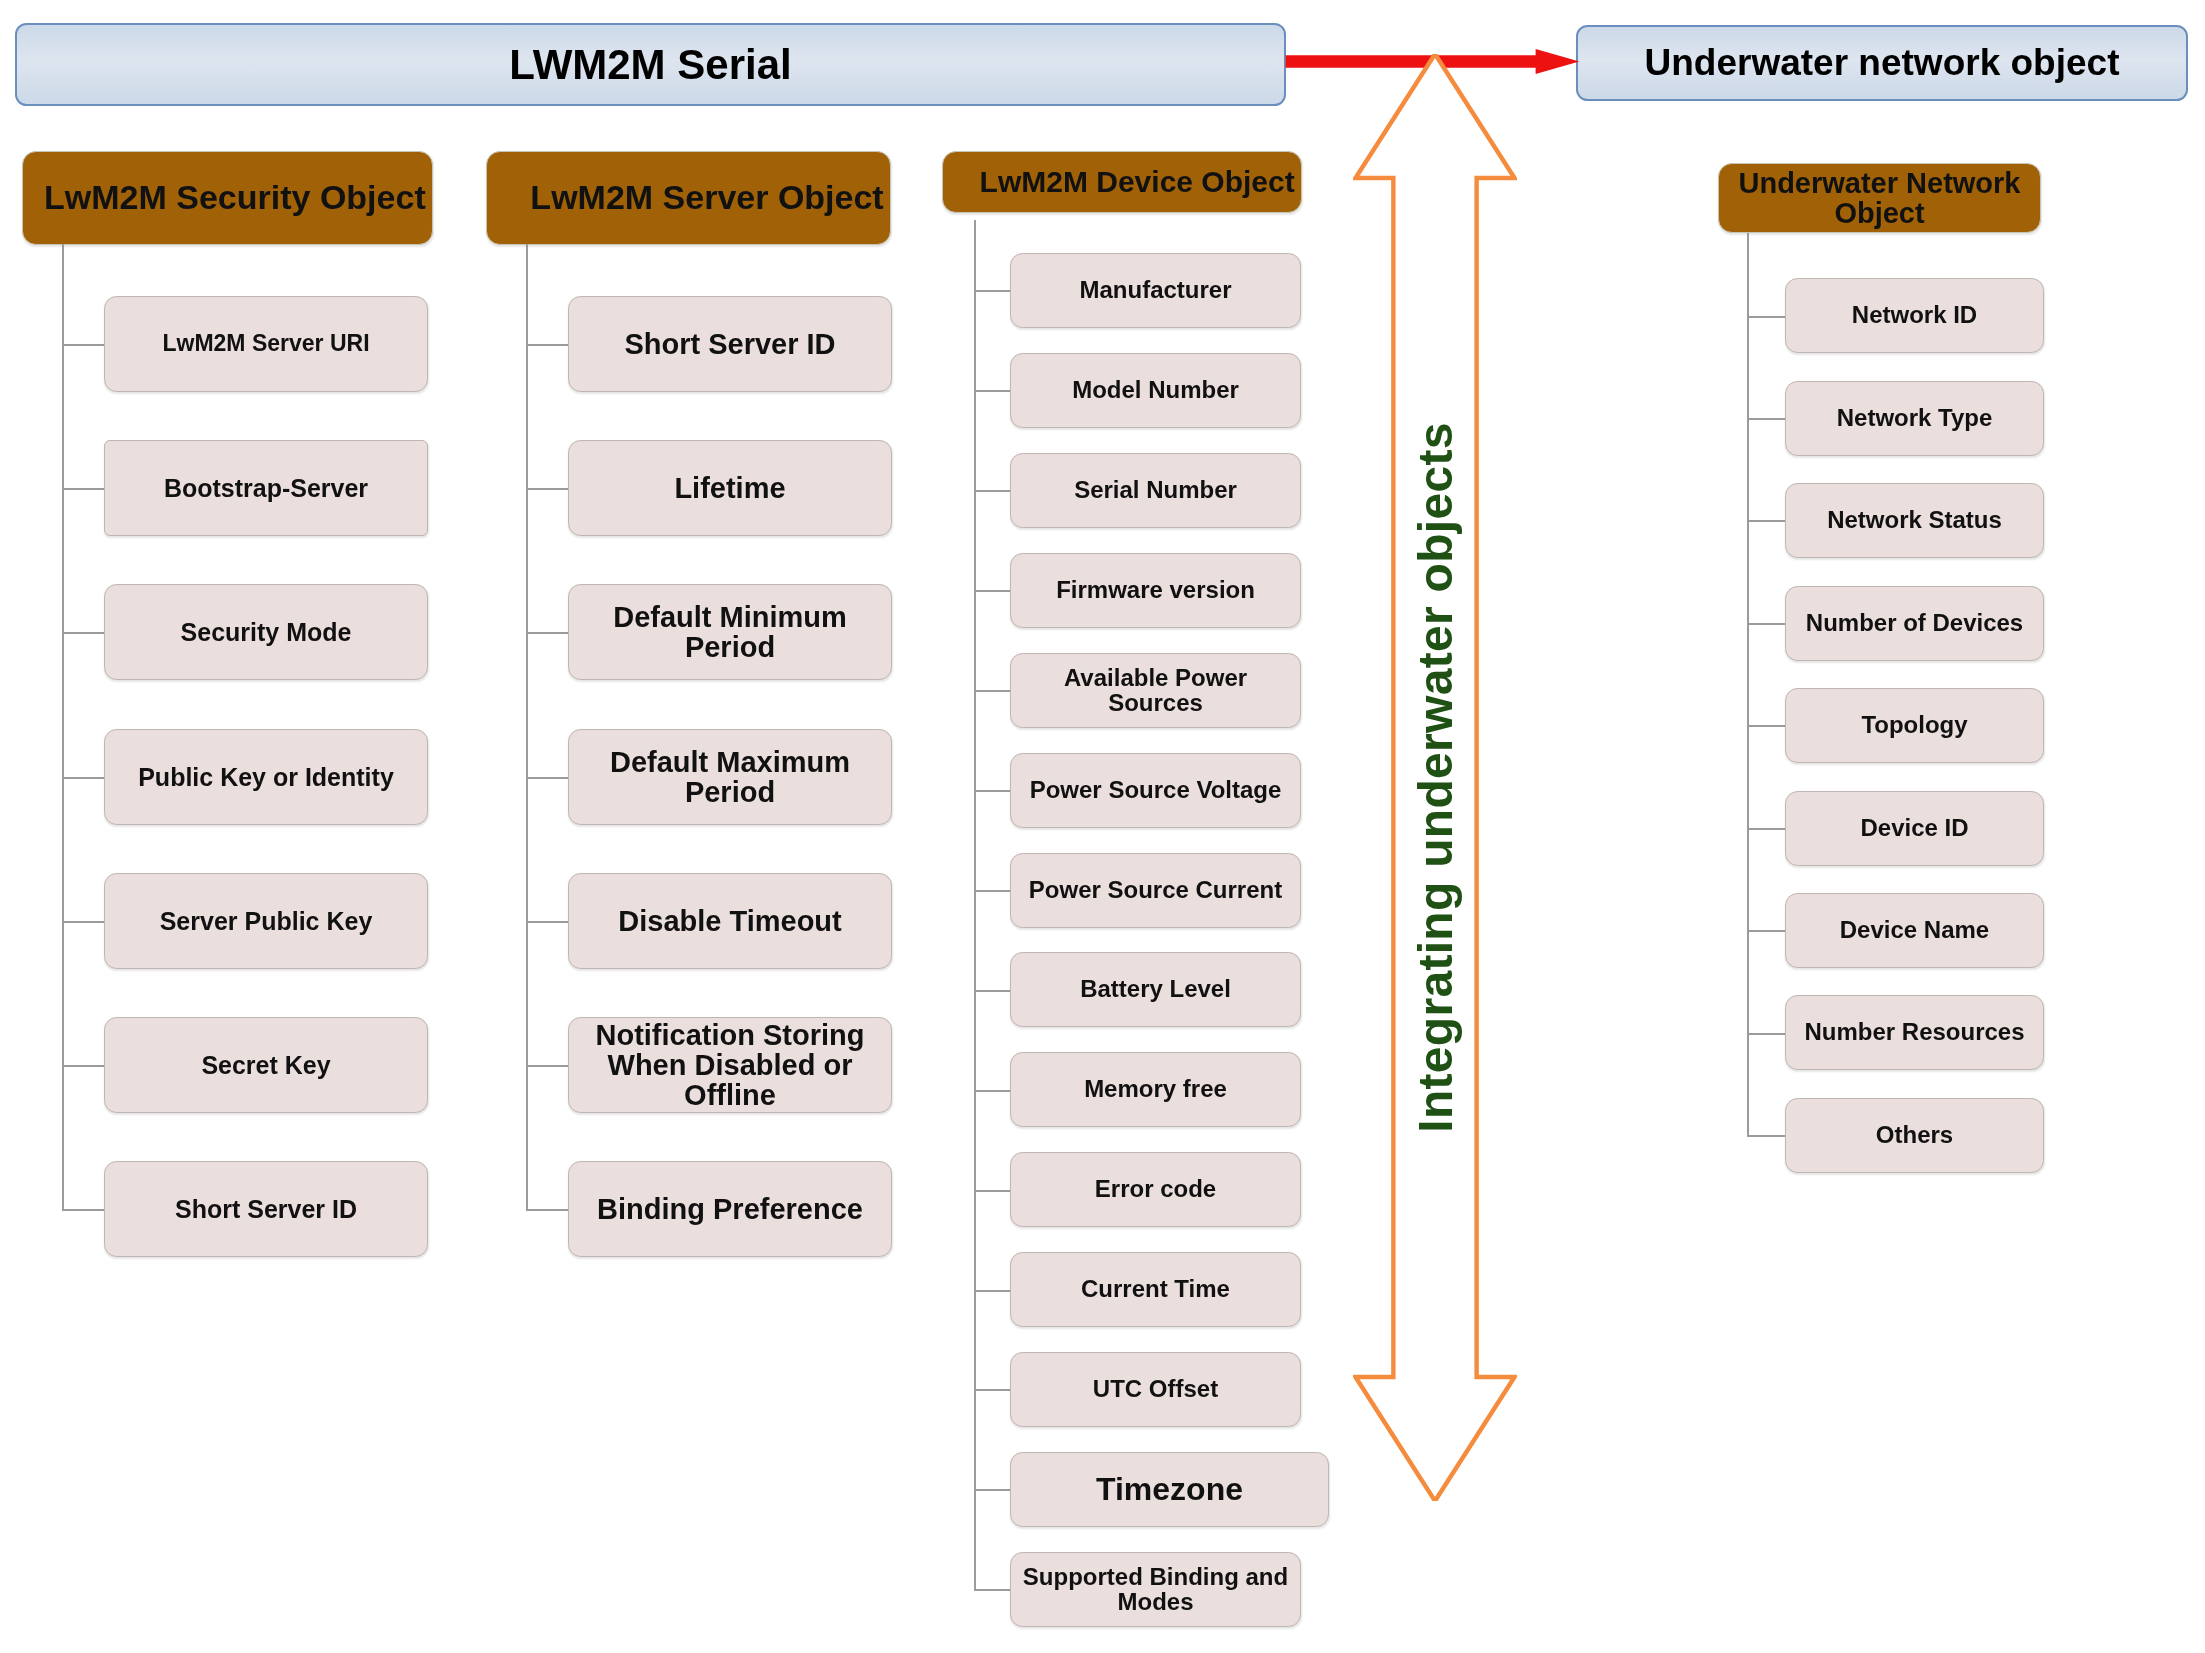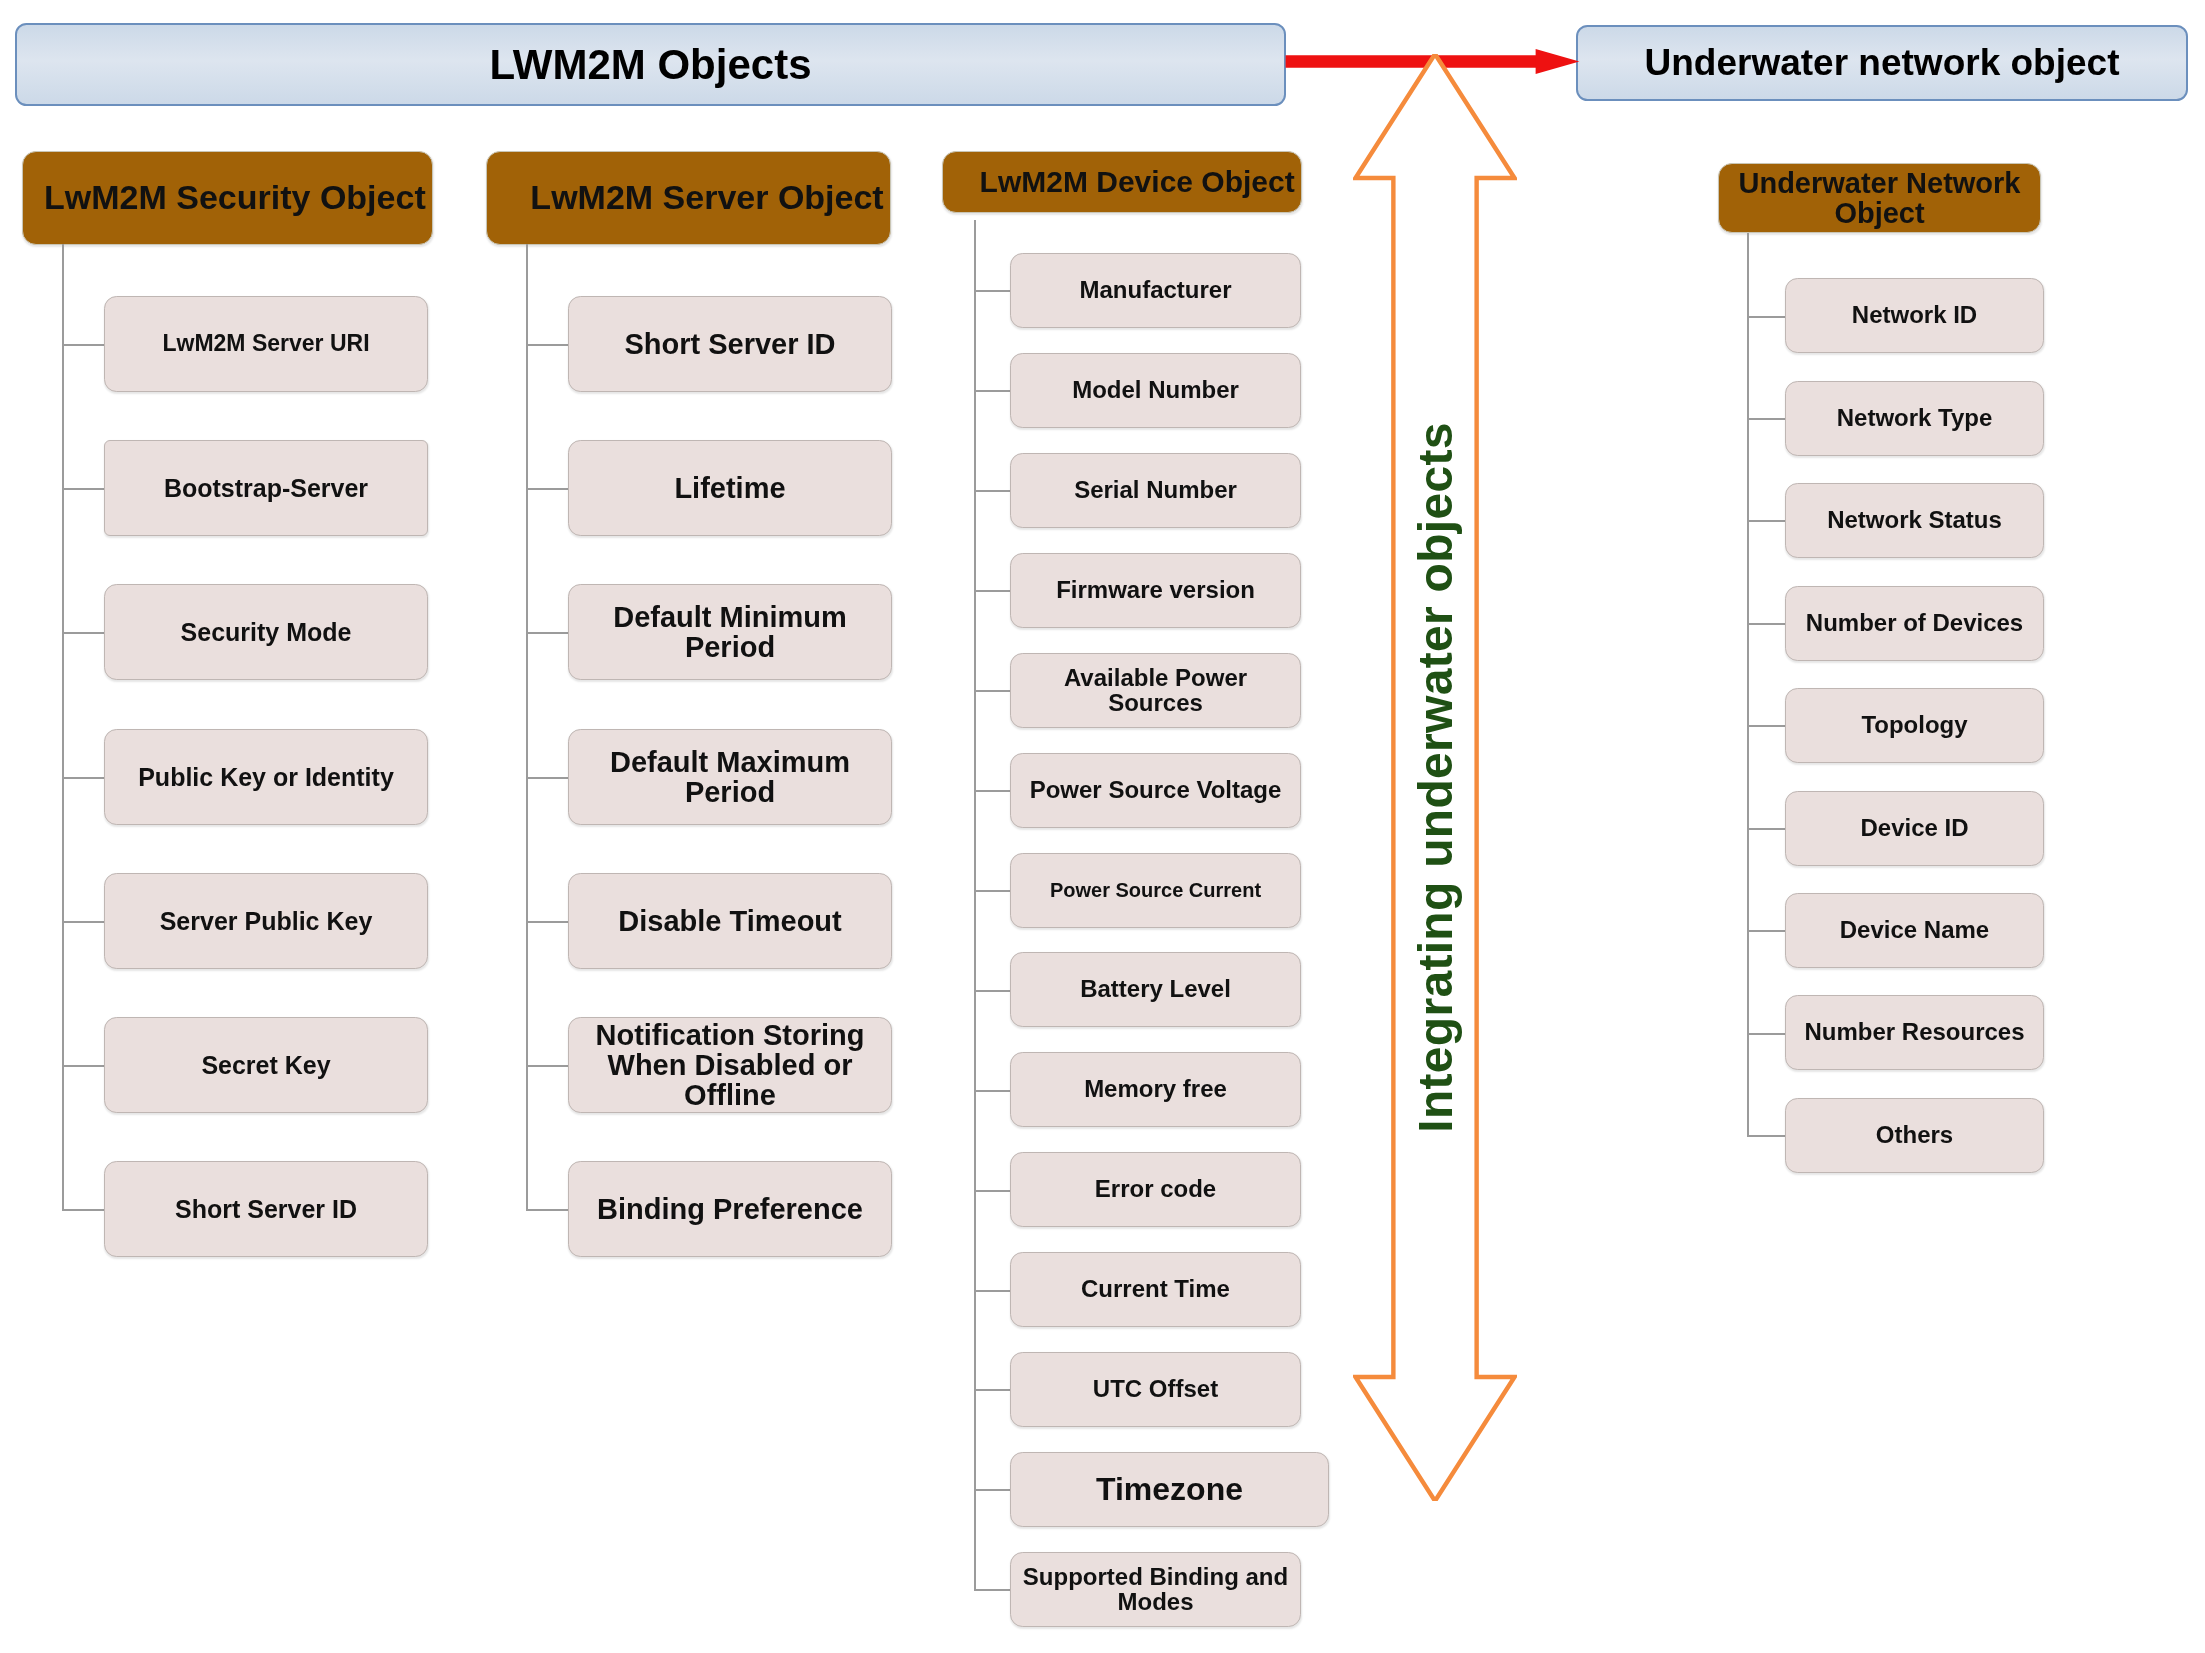--- a/index.html
+++ b/index.html
@@ -132,21 +132,21 @@
     height: 1.9px;
     background: #9b9b9b;
   }
 </style>
 </head>
 <body>
 
 <div id="canvas">
 
   <div class="banner" id="banner-left">
-    <span>LWM2M Objects</span>
+    <span>LWM2M Serial</span>
   </div>
 
   <div class="banner" id="banner-right">
     <span>Underwater network object</span>
   </div>
 
   <svg id="red-arrow" viewBox="0 0 470 40">
     <line x1="0" y1="20" x2="420" y2="20" stroke="#ee1111" stroke-width="20"></line>
     <polygon points="400,0 470,20 400,40" fill="#ee1111"></polygon>
   </svg>
@@ -249,21 +249,21 @@
       </div>
       <div class="stub" style="left: 974px; top: 690px; width: 36px;"></div>
       <div class="leaf" style="left: 1010px; top: 653px; width: 291px; height: 75px; font-size: 24px;">
         <span>Available Power Sources</span>
       </div>
       <div class="stub" style="left: 974px; top: 790px; width: 36px;"></div>
       <div class="leaf" style="left: 1010px; top: 753px; width: 291px; height: 75px; font-size: 24px;">
         <span>Power Source Voltage</span>
       </div>
       <div class="stub" style="left: 974px; top: 890px; width: 36px;"></div>
-      <div class="leaf" style="left: 1010px; top: 853px; width: 291px; height: 75px; font-size: 20px;">
+      <div class="leaf" style="left: 1010px; top: 853px; width: 291px; height: 75px; font-size: 24px;">
         <span>Power Source Current</span>
       </div>
       <div class="stub" style="left: 974px; top: 990px; width: 36px;"></div>
       <div class="leaf" style="left: 1010px; top: 952px; width: 291px; height: 75px; font-size: 24px;">
         <span>Battery Level</span>
       </div>
       <div class="stub" style="left: 974px; top: 1090px; width: 36px;"></div>
       <div class="leaf" style="left: 1010px; top: 1052px; width: 291px; height: 75px; font-size: 24px;">
         <span>Memory free</span>
       </div>

